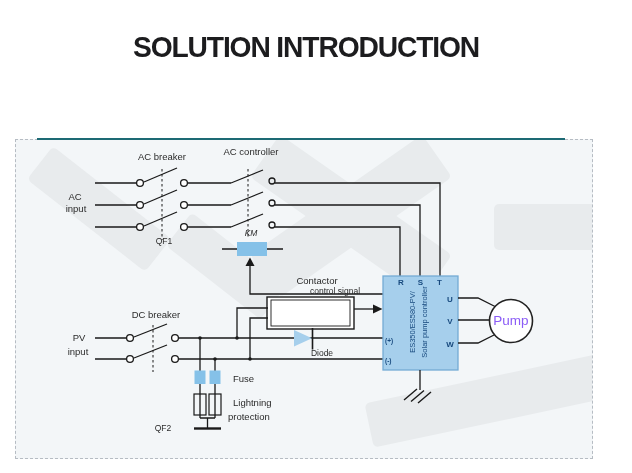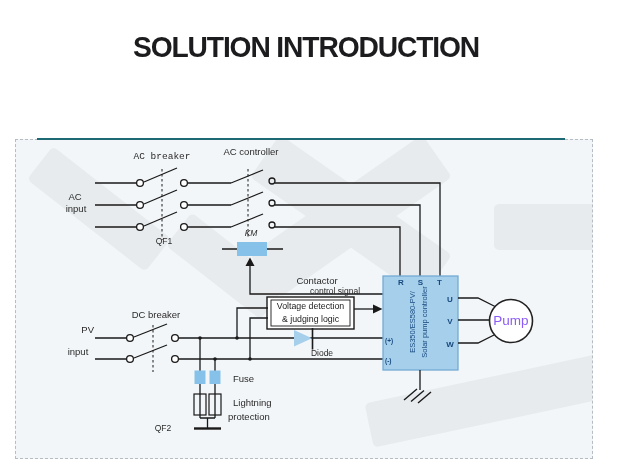--- a/index.html
+++ b/index.html
@@ -145,32 +145,28 @@
     <g>
       <path d="M458,298 H478 L496,307 M458,320 H490 M458,343 H478 L496,334"></path>
       <circle cx="511" cy="321" r="21.5" fill="#ffffff" stroke-width="1.6" stroke="#222222"></circle>
     </g>
   </g>
 </svg>
 
 <div id="labels" class="abs">
   <div class="lbl ctr" style="left:60px;top:191px;width:30px;">AC</div>
   <div class="lbl ctr" style="left:61px;top:203px;width:30px;">input</div>
-  <div class="lbl ctr" style="left:122px;top:151px;width:80px;font-family:Liberation Mono, monospace;">AC breaker</div>
+  <div class="lbl ctr" style="left:122px;top:151px;width:80px;">AC breaker</div>
   <div class="lbl ctr" style="left:201px;top:146px;width:100px;">AC controller</div>
   <div class="lbl ctr sm" style="left:144px;top:236px;width:40px;">QF1</div>
   <div class="lbl ctr sm" style="left:231px;top:228px;width:40px;font-style:italic;">KM</div>
   <div class="lbl ctr" style="left:277px;top:275px;width:80px;">Contactor</div>
   <div class="lbl ctr sm" style="left:295px;top:285.5px;width:80px;">control signal</div>
-  <div id="voltage-label" class="abs">
-    <div>Voltage detection</div>
-    <div>&amp; judging logic</div>
-  </div>
   <div class="lbl ctr" style="left:116px;top:309px;width:80px;">DC breaker</div>
-  <div class="lbl ctr" style="left:64px;top:324px;width:30px;text-align:right;">PV</div>
+  <div class="lbl ctr" style="left:64px;top:332px;width:30px;">PV</div>
   <div class="lbl ctr" style="left:63px;top:346px;width:30px;">input</div>
   <div class="lbl ctr sm" style="left:143px;top:387px;width:40px;margin-top:36px;">QF2</div>
   <div class="lbl" style="left:233px;top:372.5px;">Fuse</div>
   <div class="lbl" style="left:233px;top:397px;">Lightning</div>
   <div class="lbl" style="left:228px;top:411px;">protection</div>
   <div class="lbl ctr sm" style="left:302px;top:348px;width:40px;">Diode</div>
 
   <div class="lbl term ctr" style="left:394px;top:277px;width:14px;">R</div>
   <div class="lbl term ctr" style="left:413.5px;top:277px;width:14px;">S</div>
   <div class="lbl term ctr" style="left:432.5px;top:277px;width:14px;">T</div>

